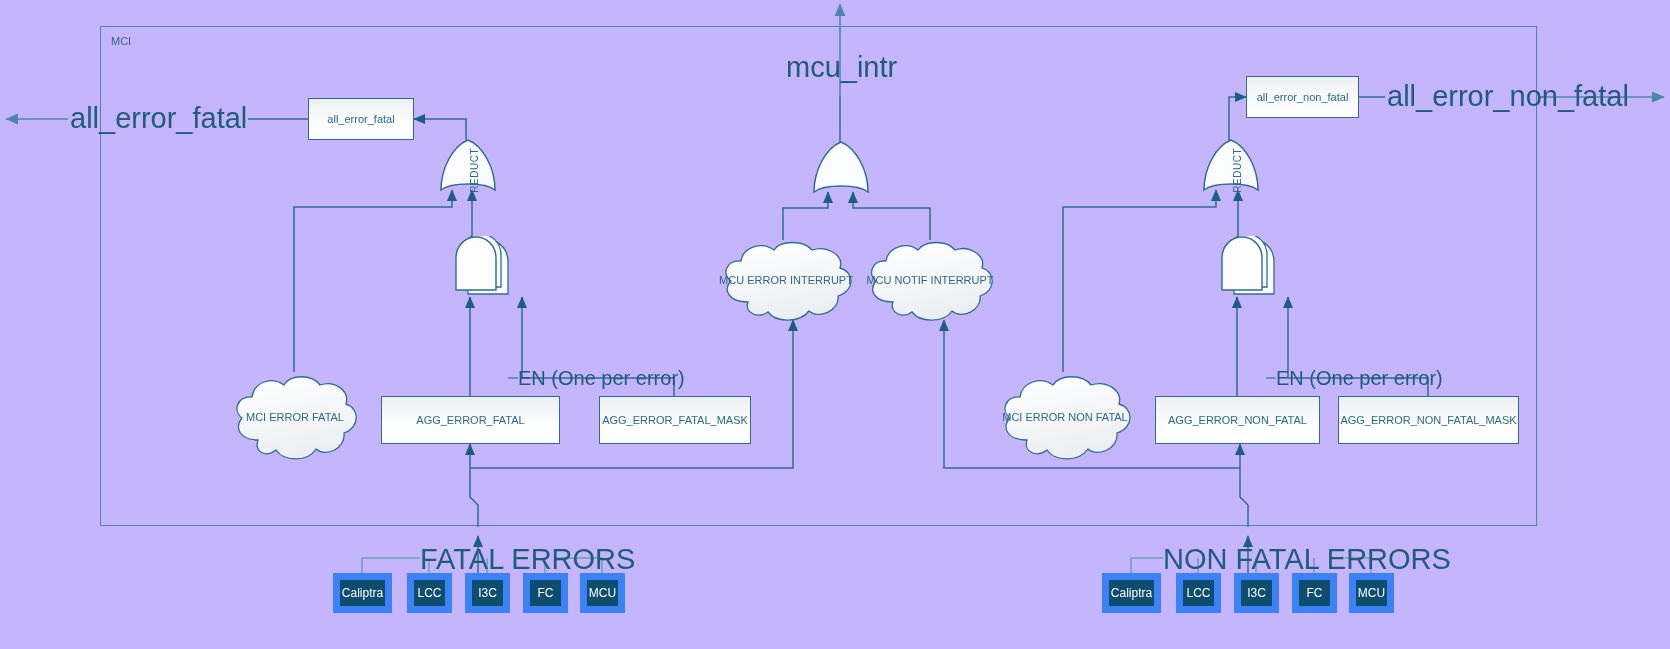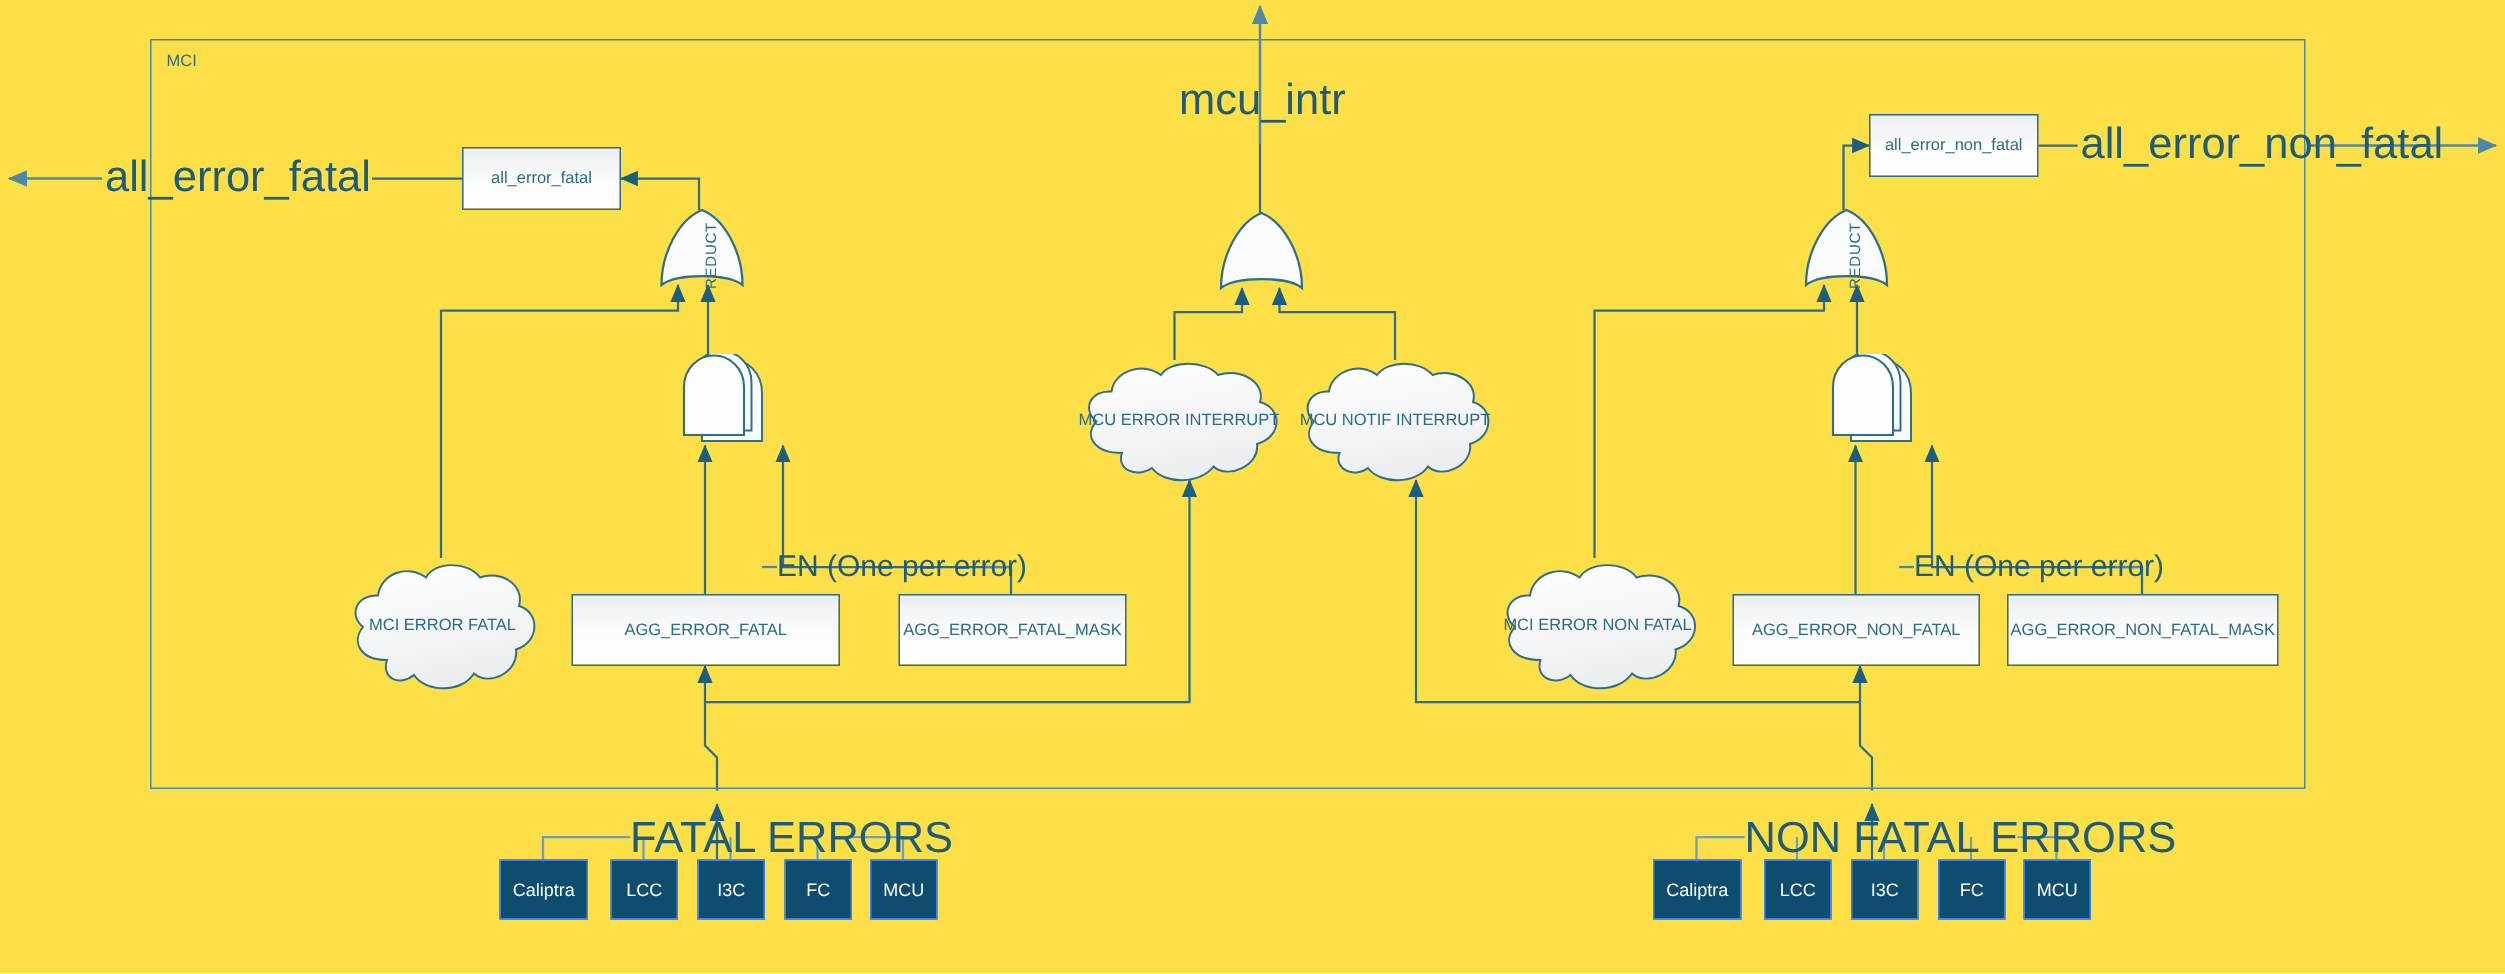--- a/index.html
+++ b/index.html
@@ -5,21 +5,21 @@
   * { box-sizing: border-box; }
   html, body {
     margin: 0; padding: 0;
     background: #ffffff;
     font-family: "Liberation Sans", sans-serif;
   }
   #stage {
     position: relative;
     width: 1670px;
     height: 649px;
-    background: #fde047;
+    background: #c4b5fd;
     overflow: hidden;
   }
   #wires { position: absolute; left: 0; top: 0; width: 1670px; height: 649px; }
 
   .lbl {
     position: absolute;
     color: #1F5C7A;
     white-space: nowrap;
     line-height: 1;
   }
@@ -49,21 +49,21 @@
     justify-content: center;
     color: #2D6A89;
     text-align: center;
     padding: 0 4px;
   }
 
   
   .leaf {
     position: absolute;
     background: #0E4D6E;
-    border: 1px solid #3b82f6;
+    border: 7px solid #3b82f6;
     color: #ffffff;
     display: flex;
     align-items: center;
     justify-content: center;
     font-size: 12px;
   }
 
   
   .cloud {
     position: absolute;

